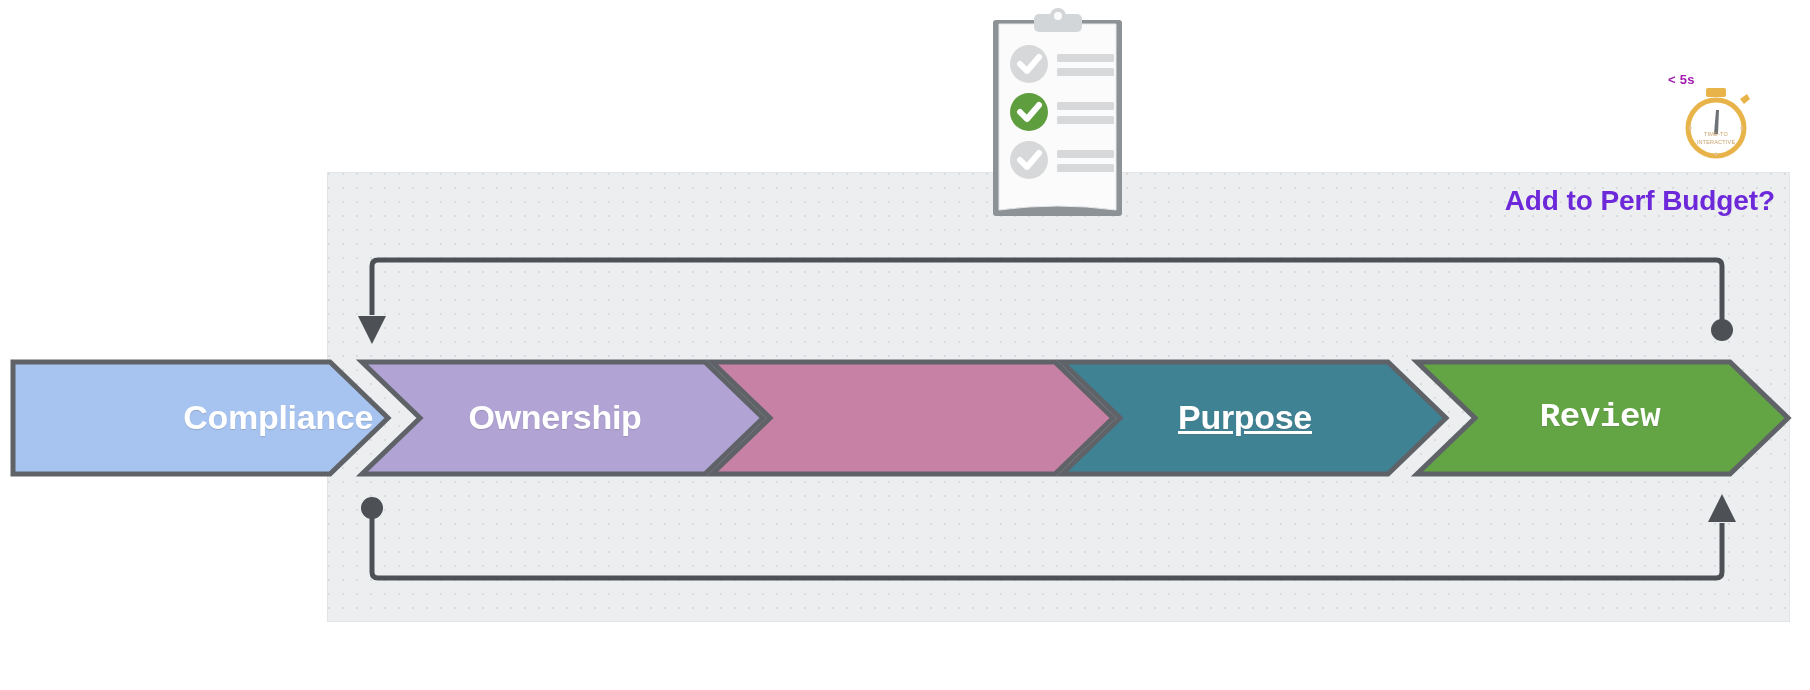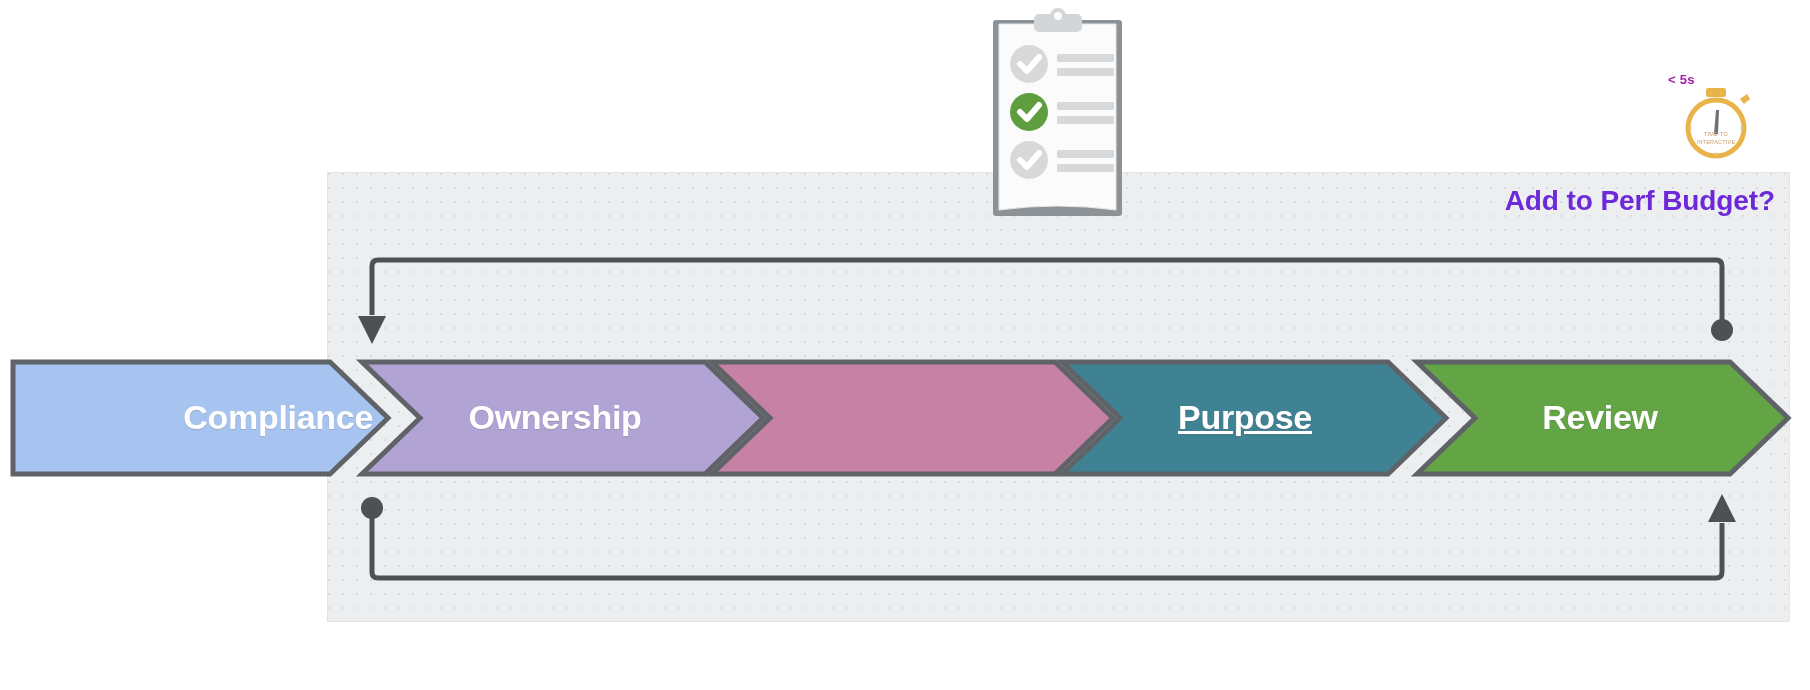--- a/index.html
+++ b/index.html
@@ -165,21 +165,21 @@
     <polygon points="1417,362 1730,362 1788,418 1730,474 1417,474 1475,418" fill="#63a545" stroke="#5f6368" stroke-width="5" stroke-linejoin="miter"></polygon>
   </svg>
 
   <div class="chev-label" style="left:13px; top:398px; width:360px;text-align:right;">Compliance</div>
 
   <div class="chev-label" style="left:380px; top:398px; width:350px;">Ownership</div>
 
 
   <div class="chev-label" style="left:1080px; top:398px; width:330px;text-decoration:underline;">Purpose</div>
 
-  <div class="chev-label" style="left:1435px; top:398px; width:330px;">Review</div>
+  <div class="chev-label" style="left:1435px; top:398px; width:330px;font-family:Liberation Mono, monospace;">Review</div>
 
   <svg class="clipboard" viewBox="0 0 145 215">
 
     <rect x="8" y="14" width="129" height="196" rx="3" fill="#8d9297"></rect>
 
     <path d="M 14 18 L 131 18 L 131 204 Q 72 196 14 204 Z" fill="#fbfbfb" stroke="#e4e6e8" stroke-width="1"></path>
 
     <rect x="49" y="8" width="48" height="18" rx="5" fill="#d3d6d9"></rect>
     <circle cx="73" cy="10" r="8" fill="#d3d6d9"></circle>
     <circle cx="73" cy="10" r="4" fill="#fbfbfb"></circle>

